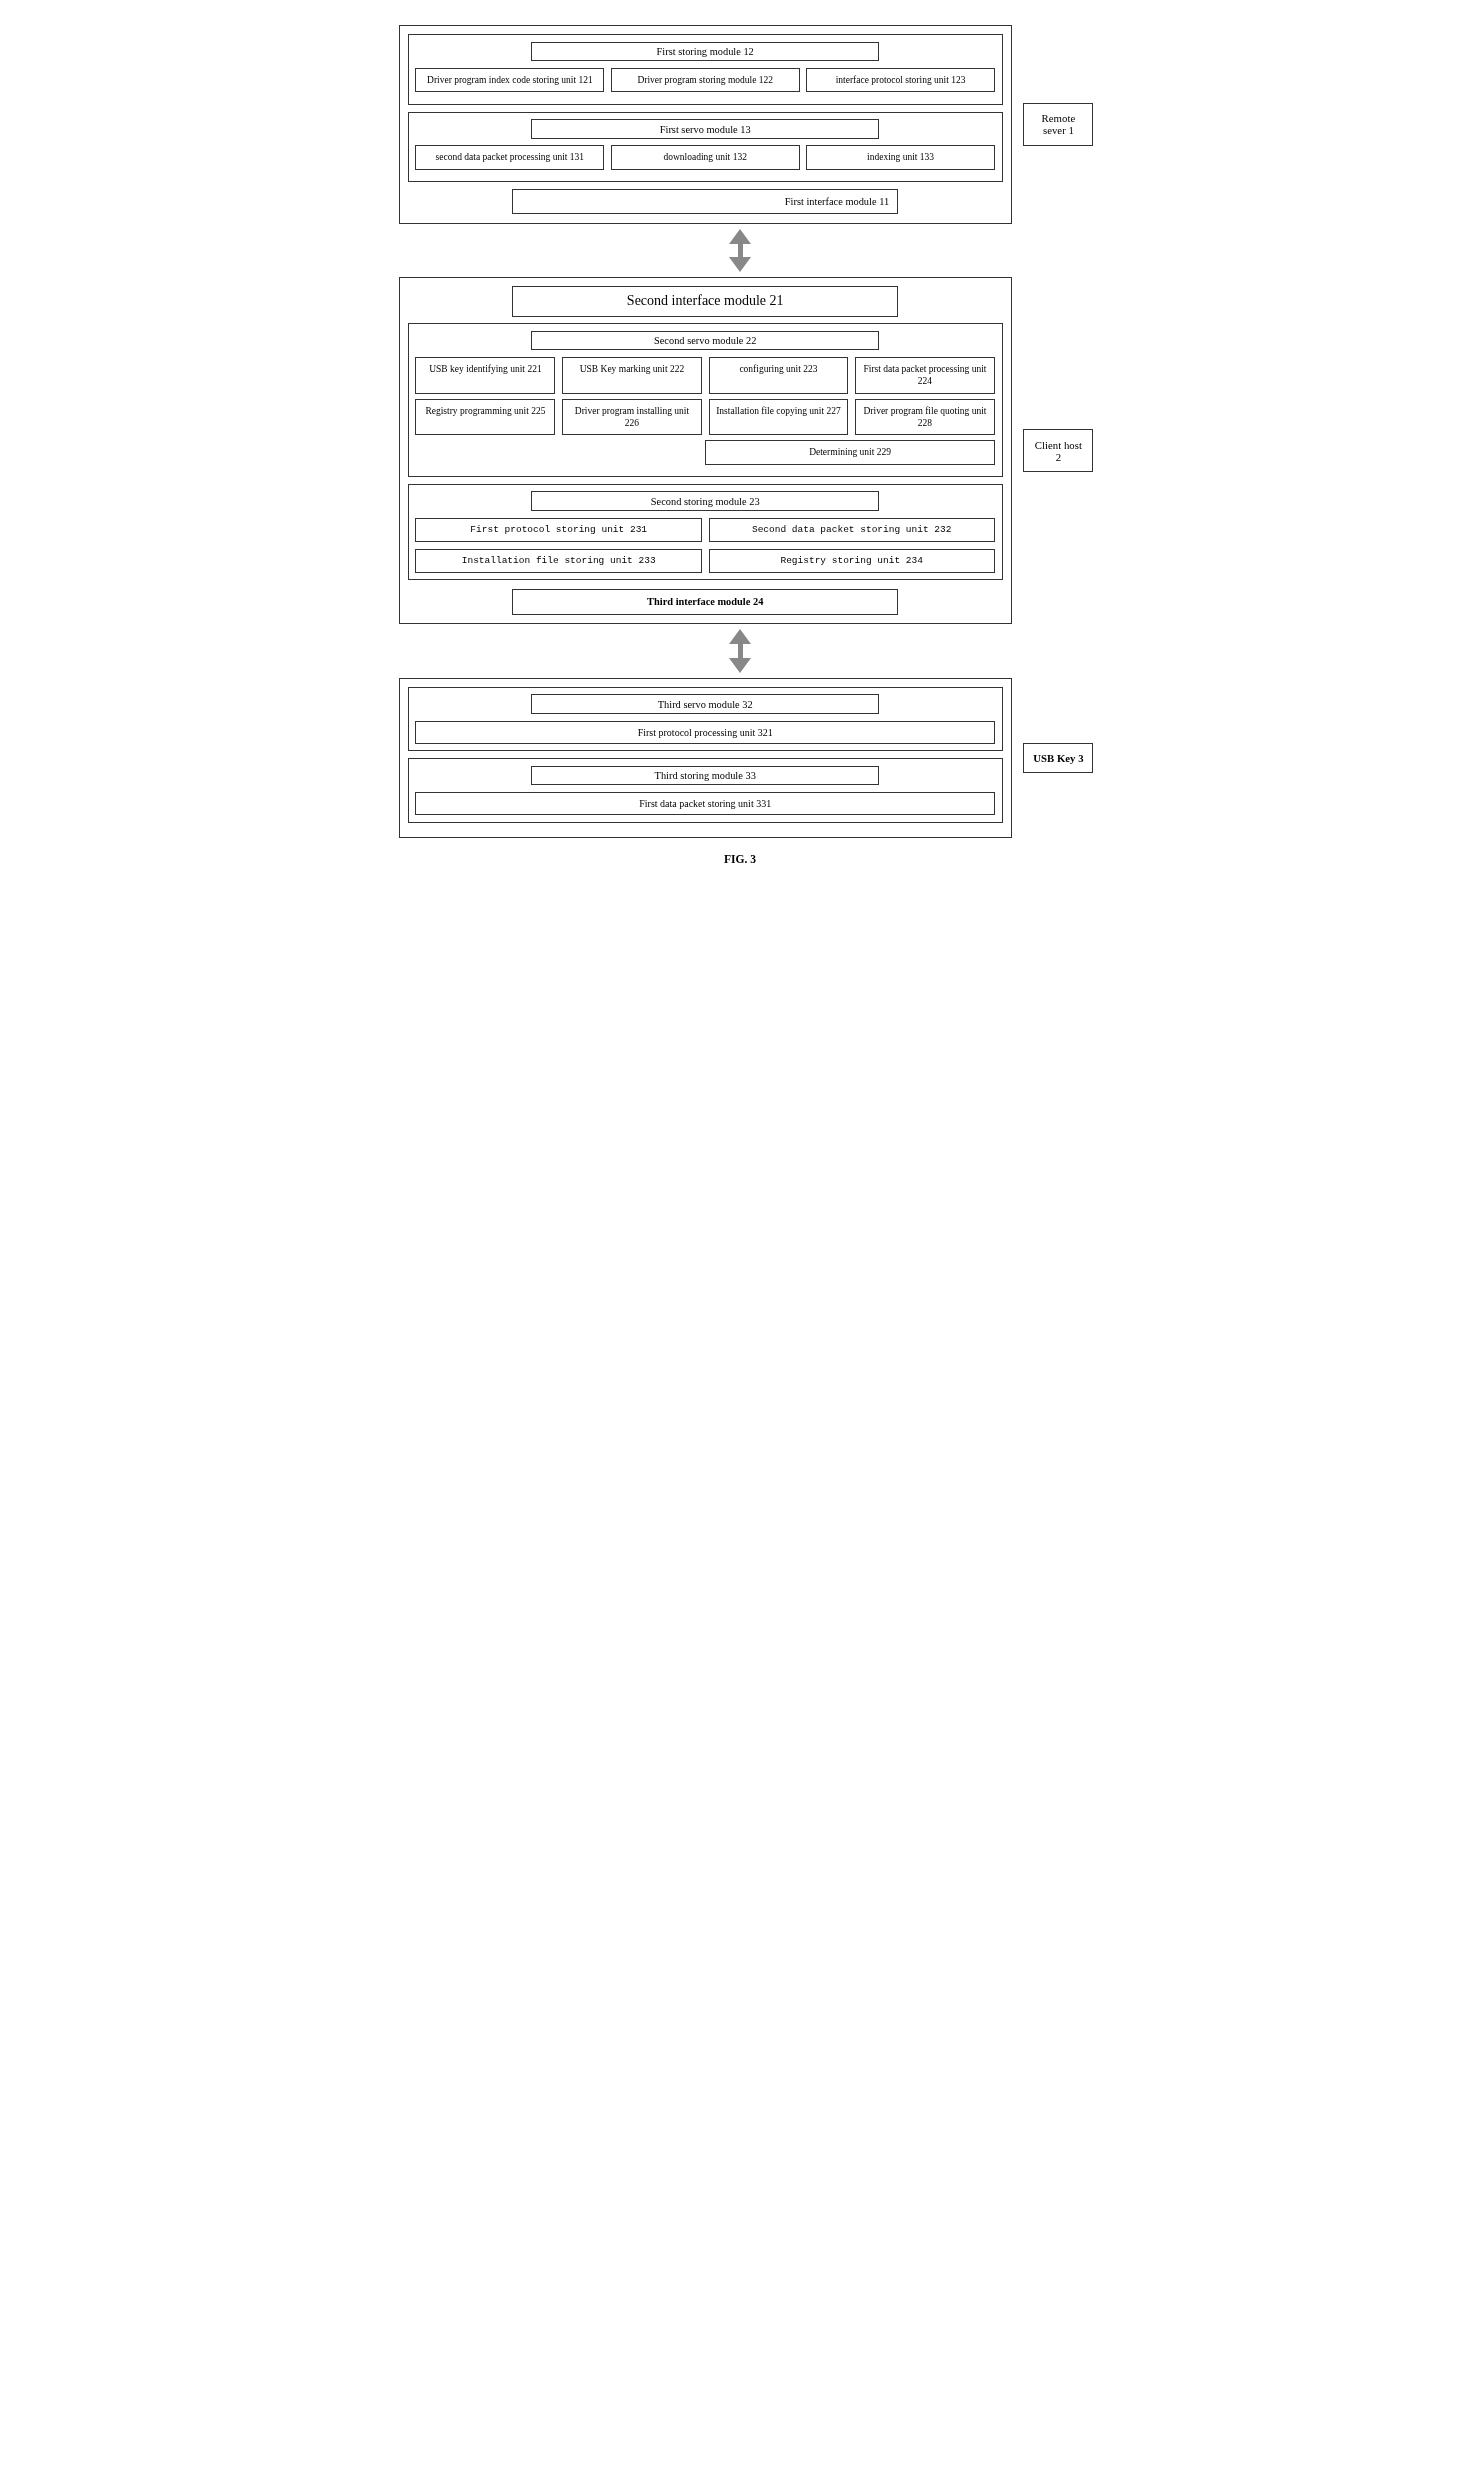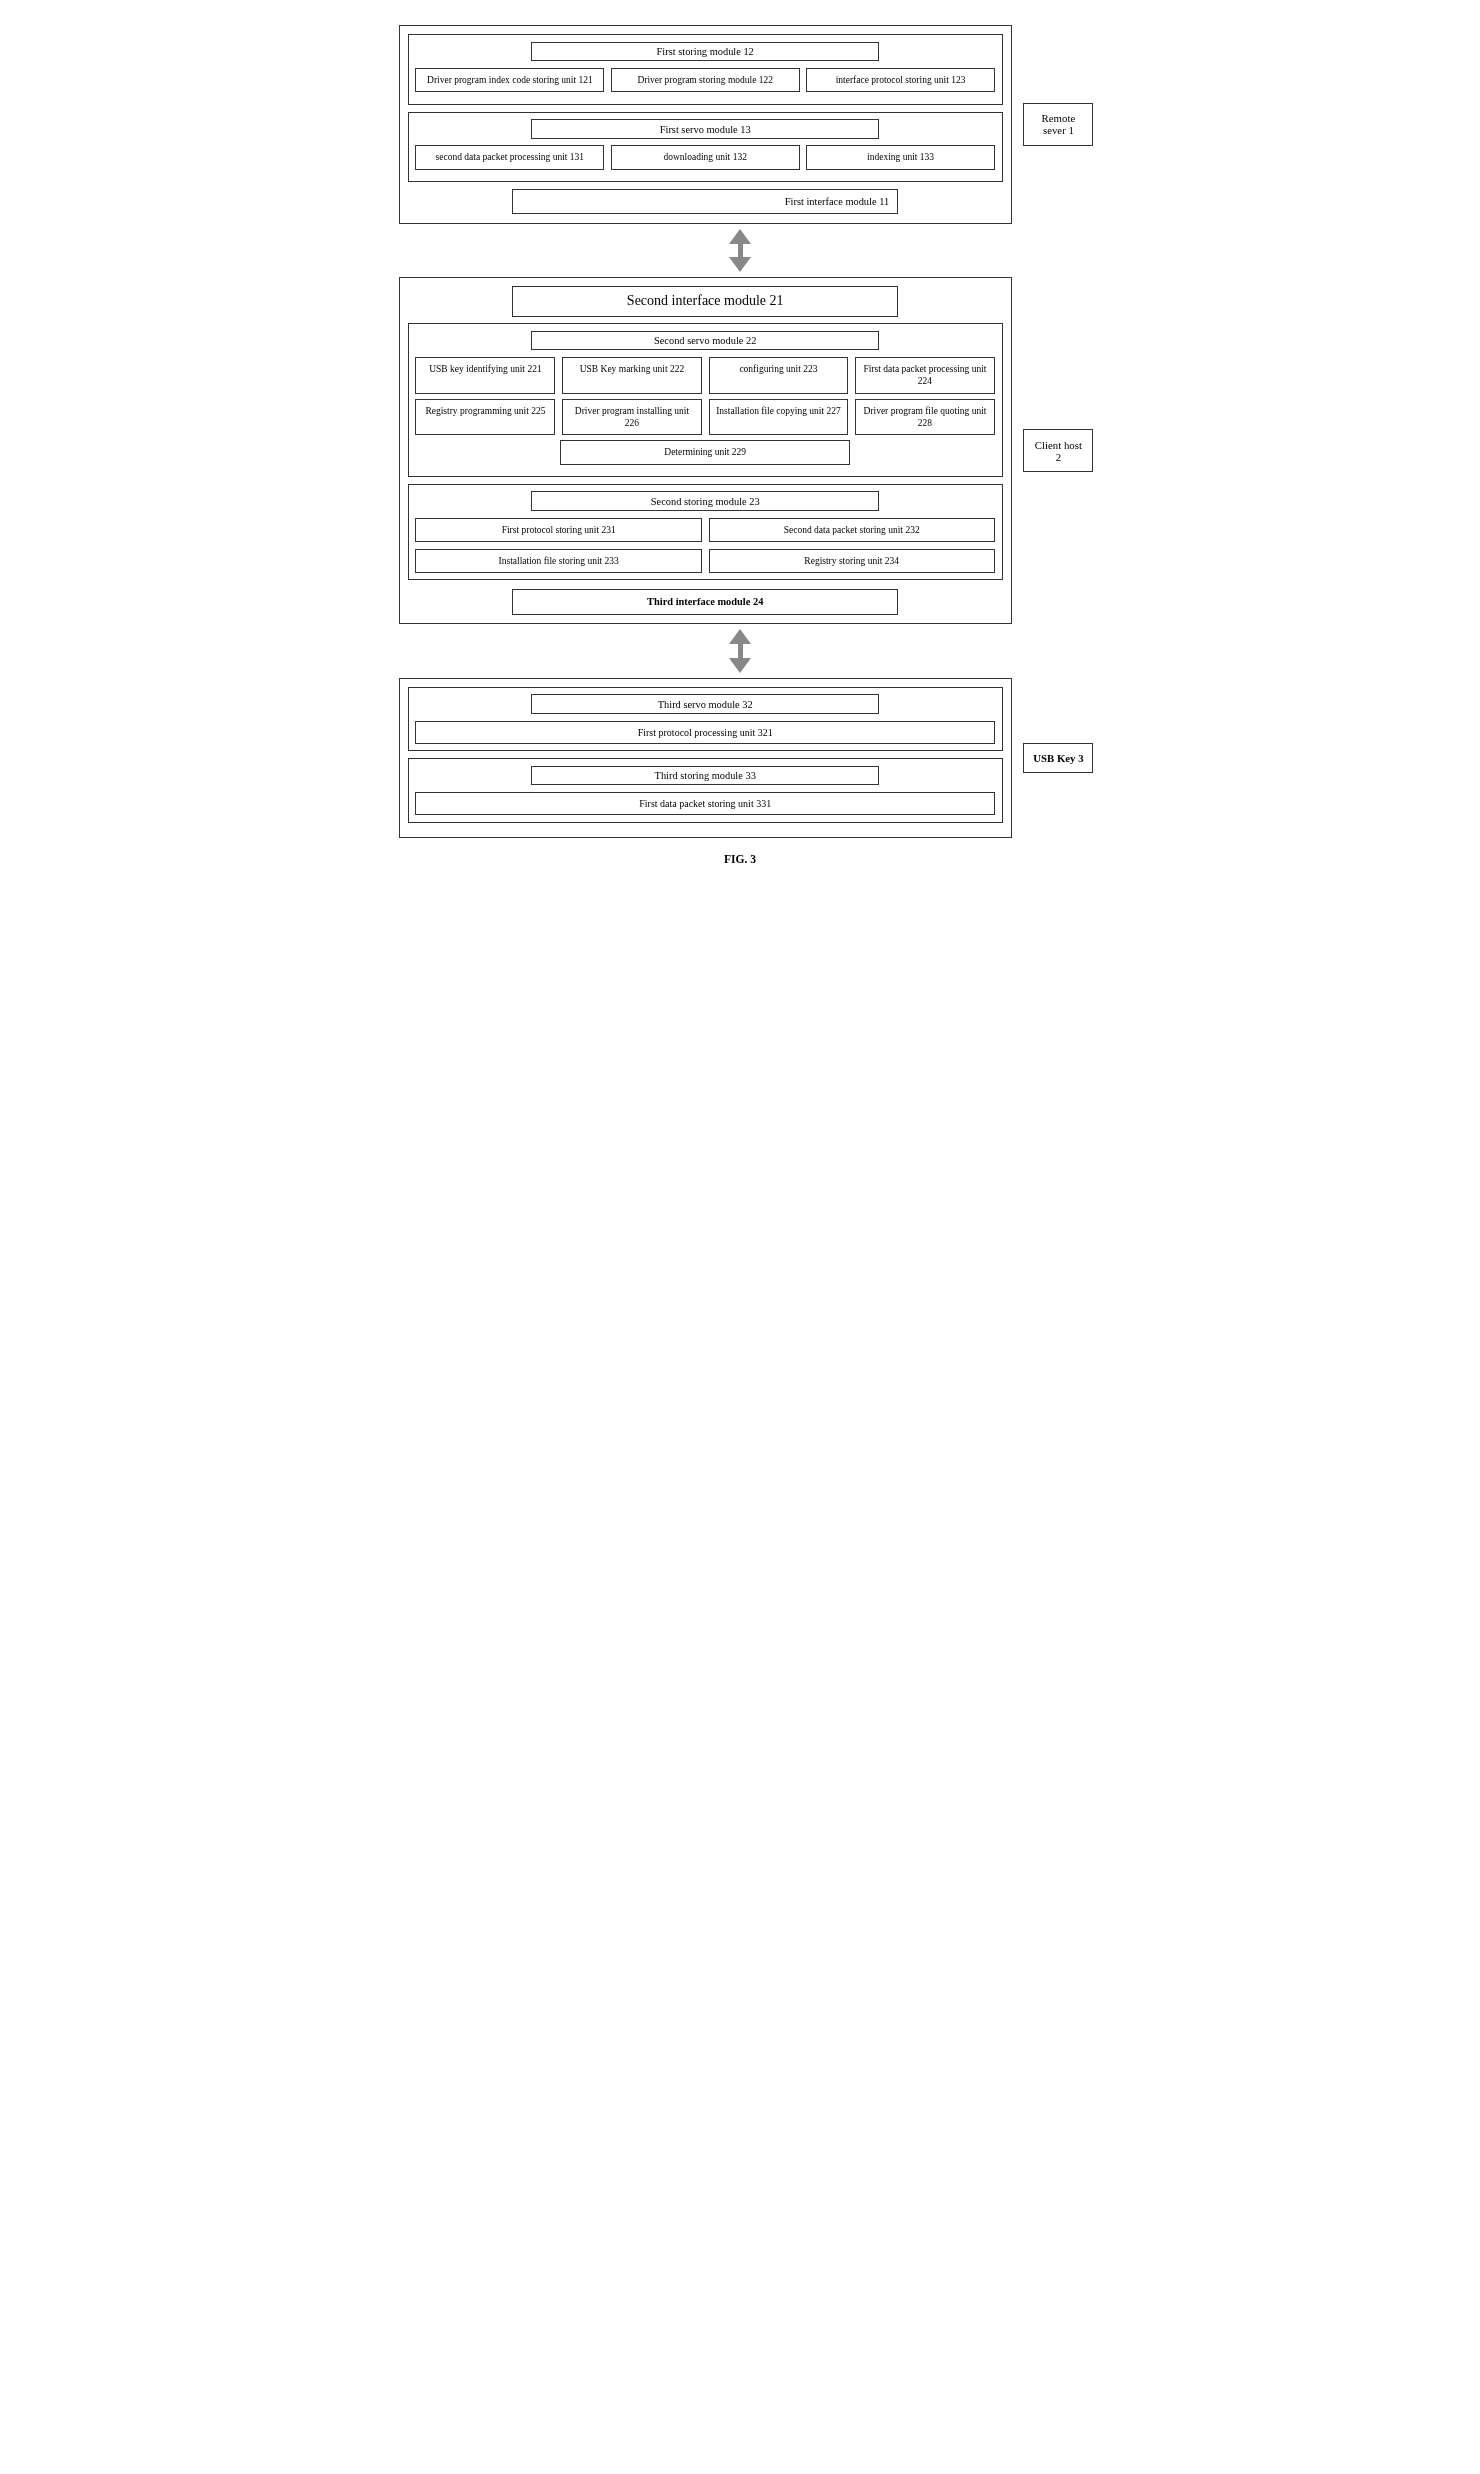--- a/index.html
+++ b/index.html
@@ -63,38 +63,39 @@
     .grid-4col {
       display: grid;
       grid-template-columns: repeat(4, 1fr);
       gap: 6.6px;
       margin-bottom: 5px;
     }
 
     
     .determining-row {
       display: flex;
-      justify-content: center;
+      justify-content: flex-end;
       margin-bottom: 5px;
     }
 
     .determining-box {
       border: 1.2px solid #333;
       padding: 4.1px 20px;
       text-align: center;
       font-size: 10px;
       width: 50%;
     }
 
     
     .storing-grid {
       display: grid;
       grid-template-columns: 1fr 1fr;
       gap: 6.6px;
       margin-bottom: 0;
+      font-family: Liberation Mono, monospace;
     }
 
     
     .fig-label {
       text-align: center;
       font-size: 11.6px;
       font-weight: bold;
       margin-top: 15px;
     }
 

